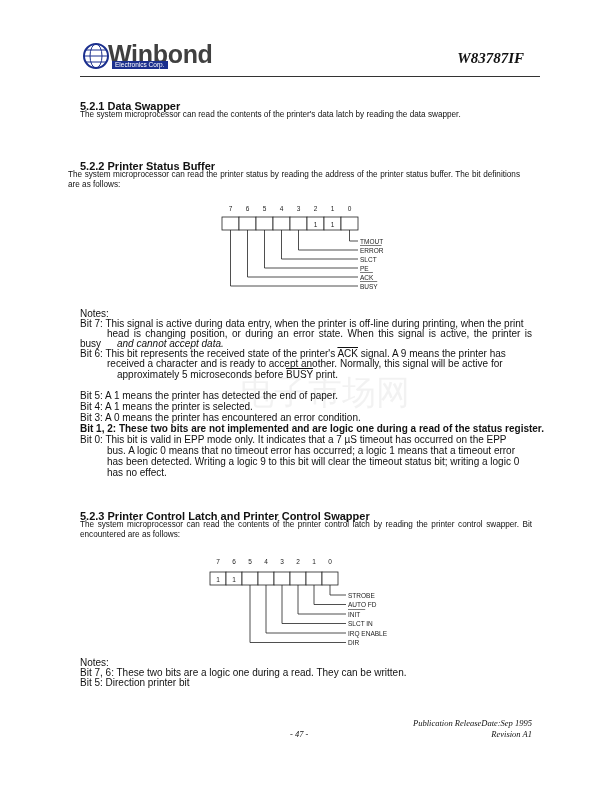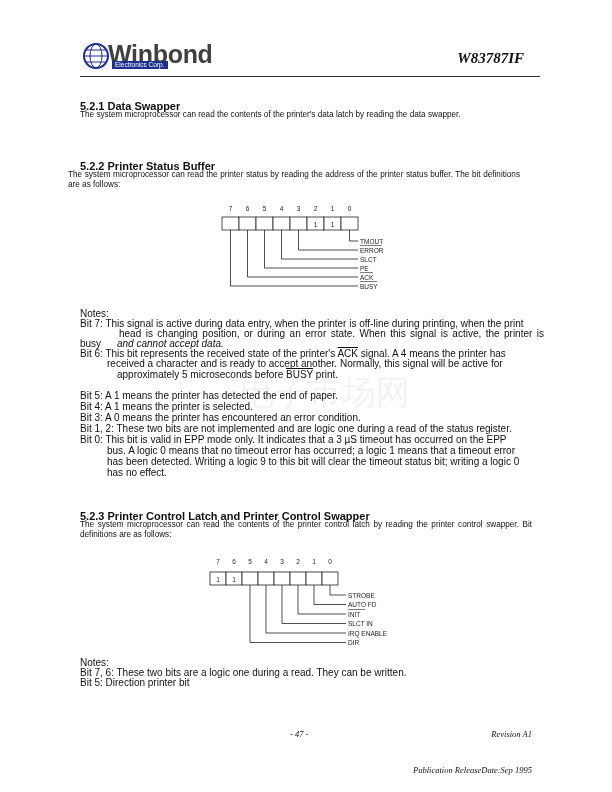--- a/index.html
+++ b/index.html
@@ -83,45 +83,45 @@
     <text x="160" y="79.5" font-size="6.5" fill="#222">ACK</text>
     <line x1="160" y1="72.5" x2="172.9" y2="72.5" stroke="#222" stroke-width="0.6"></line>
     <line x1="30.5" y1="30" x2="30.5" y2="86" stroke="#222" stroke-width="0.8"></line>
     <line x1="30.5" y1="86" x2="158" y2="86" stroke="#222" stroke-width="0.8"></line>
     <text x="160" y="88.5" font-size="6.5" fill="#222">BUSY</text>
     <line x1="160" y1="81.5" x2="177.2" y2="81.5" stroke="#222" stroke-width="0.6"></line>
   </svg>
 
 <div class="abs n" style="left:80px;top:309px;">Notes:</div>
 <div class="abs n" style="left:80px;top:319px;">Bit 7: This signal is active during data entry, when the printer is off-line during printing, when the print</div>
-<div class="abs n" style="left:107px;top:329px;width:425px;text-align:justify;text-align-last:justify;margin-left:12px;">head is changing position, or during an error state. When this signal is active, the printer is</div>
+<div class="abs n" style="left:107px;top:329px;width:425px;text-align:justify;text-align-last:justify;">head is changing position, or during an error state. When this signal is active, the printer is</div>
 <div class="abs n" style="left:80px;top:339px;">busy</div>
 <div class="abs n" style="left:117px;top:339px;font-style:italic;">and cannot accept data.</div>
 <div class="abs n" style="left:80px;top:349px;">
   <span>Bit 6: This bit represents the received state of the printer's</span>
   <span class="ov">ACK</span>
-  <span>signal. A 4 means the printer has</span>
+  <span>signal. A 9 means the printer has</span>
 </div>
 <div class="abs n" style="left:107px;top:359px;">received a character and is ready to accept another. Normally, this signal will be active for</div>
 <div class="abs n" style="left:117px;top:370px;">
   <span>approximately 5 microseconds before</span>
   <span class="ov">BUSY</span>
   <span>print.</span>
 </div>
 <div class="abs n" style="left:80px;top:391px;">Bit 5: A 1 means the printer has detected the end of paper.</div>
 <div class="abs n" style="left:80px;top:402px;">Bit 4: A 1 means the printer is selected.</div>
 <div class="abs n" style="left:80px;top:413px;">Bit 3: A 0 means the printer has encountered an error condition.</div>
-<div class="abs n" style="left:80px;top:424px;">Bit 1, 2: These two bits are not implemented and are logic one during a read of the status register.</div>
-<div class="abs n" style="left:80px;top:435px;">Bit 0: This bit is valid in EPP mode only. It indicates that a 3 µS timeout has occurred on the EPP</div>
+<div class="abs n" style="left:80px;top:424px;font-weight:bold;">Bit 1, 2: These two bits are not implemented and are logic one during a read of the status register.</div>
+<div class="abs n" style="left:80px;top:435px;">Bit 0: This bit is valid in EPP mode only. It indicates that a 7 µS timeout has occurred on the EPP</div>
 <div class="abs n" style="left:107px;top:446px;">bus. A logic 0 means that no timeout error has occurred; a logic 1 means that a timeout error</div>
 <div class="abs n" style="left:107px;top:457px;">has been detected. Writing a logic 9 to this bit will clear the timeout status bit; writing a logic 0</div>
 <div class="abs n" style="left:107px;top:468px;">has no effect.</div>
 
 <div class="abs h" style="left:80px;top:510px;">5.2.3  Printer Control Latch and Printer Control Swapper</div>
-<div class="abs p" style="left:80px;top:520px;width:452px;">The system microprocessor can read the contents of the printer control latch by reading the printer control swapper. Bit definitions are as follows:</div>
+<div class="abs p" style="left:80px;top:520px;width:452px;">The system microprocessor can read the contents of the printer control latch by reading the printer control swapper. Bit encountered are as follows:</div>
 
 <svg class="abs" id="control-diagram" style="left:195px;top:552px;" width="210" height="110">
     <text x="23" y="12" font-size="6.5" text-anchor="middle" fill="#222">7</text>
     <rect x="15" y="20" width="16" height="13" fill="#fff" stroke="#222" stroke-width="0.8"></rect>
     <text x="23" y="29.5" font-size="6.5" text-anchor="middle" fill="#222">1</text>
     <text x="39" y="12" font-size="6.5" text-anchor="middle" fill="#222">6</text>
     <rect x="31" y="20" width="16" height="13" fill="#fff" stroke="#222" stroke-width="0.8"></rect>
     <text x="39" y="29.5" font-size="6.5" text-anchor="middle" fill="#222">1</text>
     <text x="55" y="12" font-size="6.5" text-anchor="middle" fill="#222">5</text>
     <rect x="47" y="20" width="16" height="13" fill="#fff" stroke="#222" stroke-width="0.8"></rect>
@@ -153,15 +153,15 @@
     <text x="153" y="83.5" font-size="6.5" fill="#222">IRQ ENABLE</text>
     <line x1="55" y1="33" x2="55" y2="90.5" stroke="#222" stroke-width="0.8"></line>
     <line x1="55" y1="90.5" x2="151" y2="90.5" stroke="#222" stroke-width="0.8"></line>
     <text x="153" y="93" font-size="6.5" fill="#222">DIR</text>
   </svg>
 
 <div class="abs n" style="left:80px;top:658px;">Notes:</div>
 <div class="abs n" style="left:80px;top:668px;">Bit 7, 6: These two bits are a logic one during a read. They can be written.</div>
 <div class="abs n" style="left:80px;top:678px;">Bit 5: Direction printer bit</div>
 
-<div class="abs foot" style="right:80px;top:718px;margin-top:47px;">Publication ReleaseDate:Sep 1995</div>
+<div class="abs foot" style="right:80px;top:718px;">Publication ReleaseDate:Sep 1995</div>
 <div class="abs foot" style="left:290px;top:729px;">- 47 -</div>
 <div class="abs foot" style="right:80px;top:729px;">Revision A1</div>
 
 </body></html>

